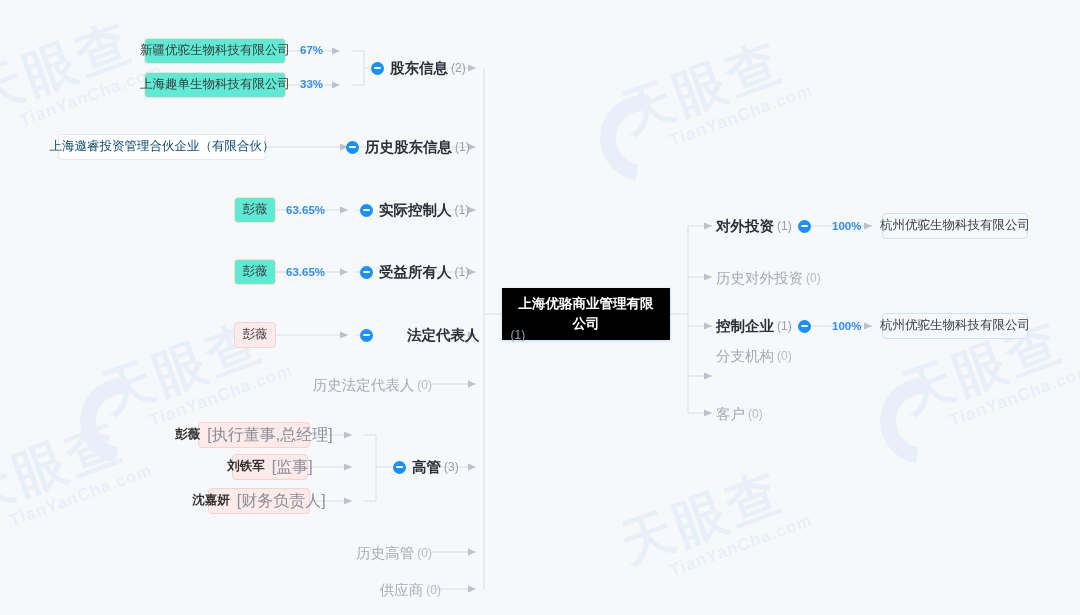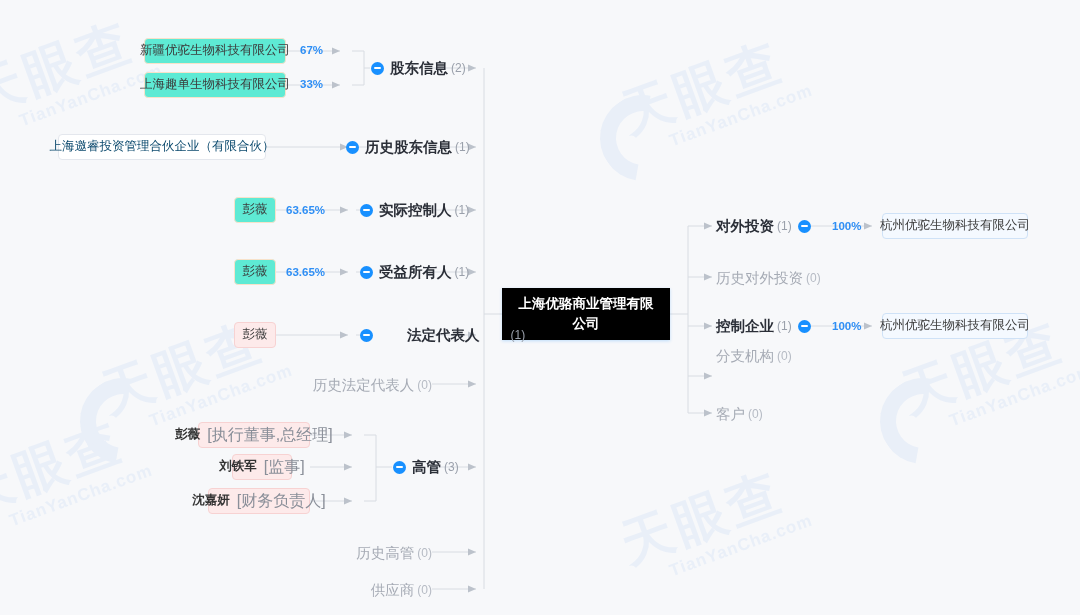--- a/index.html
+++ b/index.html
@@ -280,40 +280,40 @@
 
   <div class="cat dim right-align" style="left:282px; top:375px; width:150px;">
     <span class="cname">历史法定代表人</span>
     <span class="ccount">(0)</span>
   </div>
 
   <div class="nodebox box-pink" style="left:198px; top:422px; width:112px;">
     <span class="person-name">彭薇</span>
     <span class="person-role">[执行董事,总经理]</span>
   </div>
-  <div class="nodebox box-pink" style="left:232px; top:454px; width:60px;">
+  <div class="nodebox box-pink" style="left:232px; top:454px; width:76px;">
     <span class="person-name">刘铁军</span>
     <span class="person-role">[监事]</span>
   </div>
   <div class="nodebox box-pink" style="left:208px; top:488px; width:102px;">
     <span class="person-name">沈嘉妍</span>
     <span class="person-role">[财务负责人]</span>
   </div>
   <div class="cat" style="left:393px; top:457px;">
     <span class="toggle before"></span>
     <span class="cname">高管</span>
     <span class="ccount">(3)</span>
   </div>
 
   <div class="cat dim right-align" style="left:312px; top:543px; width:120px;">
     <span class="cname">历史高管</span>
     <span class="ccount">(0)</span>
   </div>
 
-  <div class="cat dim right-align" style="left:312px; top:580px; width:120px;text-align:center;">
+  <div class="cat dim right-align" style="left:321px; top:580px; width:120px;text-align:center;">
     <span class="cname">供应商</span>
     <span class="ccount">(0)</span>
   </div>
 
   <div class="cat" style="left:716px; top:216px;">
     <span class="cname">对外投资</span>
     <span class="ccount">(1)</span>
     <span class="toggle after"></span>
   </div>
   <div class="pct" style="left:832px; top:220px;">100%</div>

